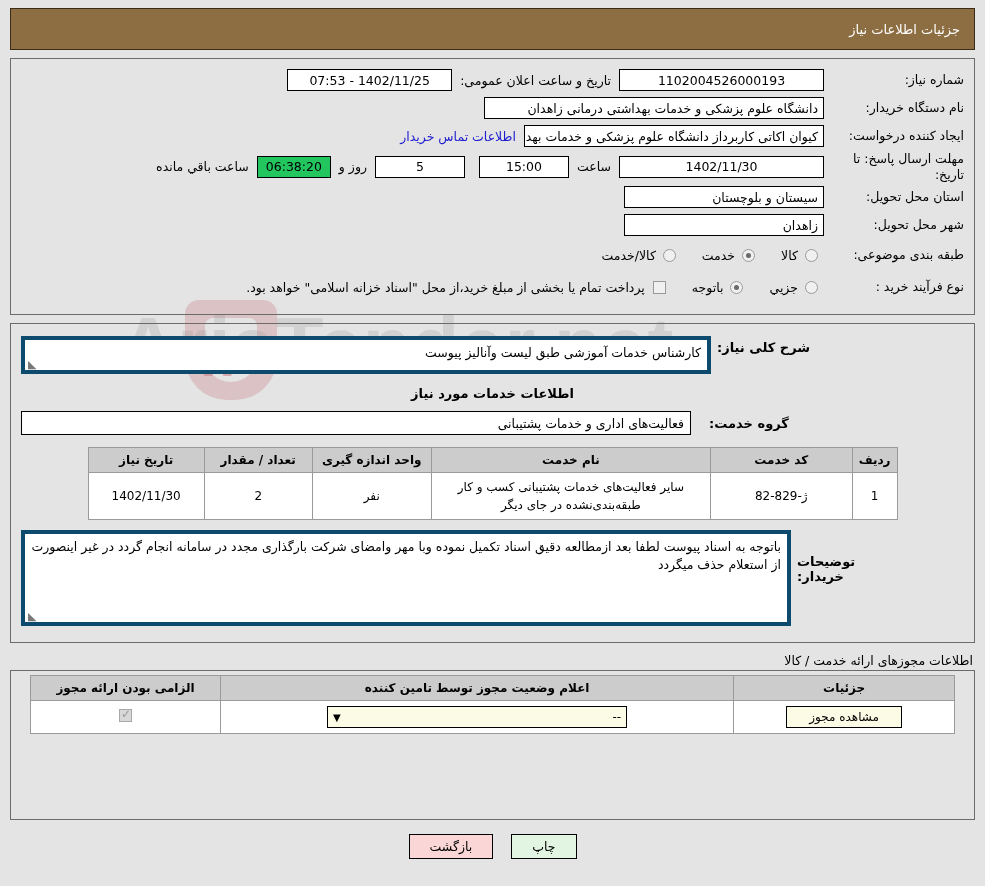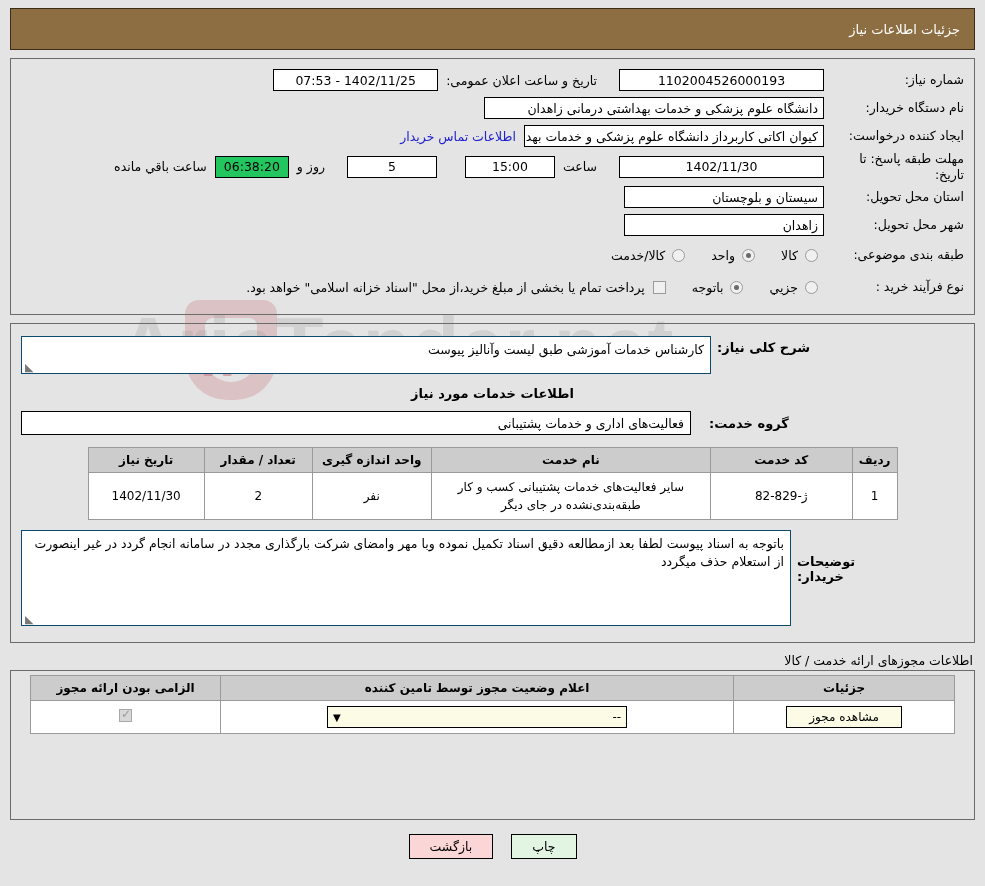--- a/index.html
+++ b/index.html
@@ -86,21 +86,21 @@
   .fbox {
     background: #ffffff;
     border: 1px solid #000000;
     height: 22px;
     font-size: 12.5px;
     color: #000;
     display: flex; align-items: center;
     padding: 0 5px;
     overflow: hidden; white-space: nowrap;
   }
-  .fbox.center { justify-content: center; margin-left: 14px; }
+  .fbox.center { justify-content: center; }
   .fbox.right  { justify-content: flex-start; }
   .fbox.cream  { background: #22c55e; justify-content: center; }
 
   .w-need   { width: 205px; }
   .w-org    { width: 340px; }
   .w-creator{ width: 300px; }
   .w-date   { width: 205px; }
   .w-pubdate{ width: 165px; }
   .w-time   { width: 90px;  }
   .w-days   { width: 90px;  }
@@ -141,21 +141,21 @@
   .note-text { font-size: 12.5px; color: #000; white-space: nowrap; }
 
   
   .desc-row { display: flex; align-items: flex-start; margin-top: 4px; }
   .desc-lbl {
     font-size: 13px; font-weight: bold; color: #000;
     width: 110px; flex: 0 0 110px; text-align: left; padding-top: 4px;
     padding-left: 6px;
   }
   .textarea-box {
-    border: 1px solid #0c4a6e; background: #fff;
+    border: 4px solid #0c4a6e; background: #fff;
     font-size: 12.5px; color: #000;
     padding: 4px 6px;
     position: relative;
     line-height: 1.45;
   }
   .textarea-box .grip {
     position: absolute; left: 3px; bottom: 1px;
     width: 9px; height: 9px; color: #777; font-size: 11px;
     line-height: 9px; transform: scaleX(-1);
   }
@@ -295,21 +295,21 @@
         <div class="fbox w-org right">دانشگاه علوم پزشکی و خدمات بهداشتی درمانی زاهدان</div>
       </div>
 
       <div class="frow">
         <div class="flabel">ایجاد کننده درخواست:</div>
         <div class="fbox w-creator right">کیوان اکاتی کاربرداز دانشگاه علوم پزشکی و خدمات بهداشتی درمانی زاهدان</div>
         <div class="link-blue">اطلاعات تماس خریدار</div>
       </div>
 
       <div class="frow">
-        <div class="flabel">مهلت طبقه پاسخ: تا تاریخ:</div>
+        <div class="flabel">مهلت ارسال پاسخ: تا تاریخ:</div>
         <div class="fbox w-date center">1402/11/30</div>
         <div class="inline-lbl">ساعت</div>
         <div class="fbox w-time center">15:00</div>
         <div style="width:14px"></div>
         <div class="fbox w-days center">5</div>
         <div class="inline-lbl">روز و</div>
         <div class="fbox w-count cream">06:38:20</div>
         <div class="inline-lbl">ساعت باقي مانده</div>
       </div>
 
@@ -322,21 +322,21 @@
         <div class="flabel">شهر محل تحویل:</div>
         <div class="fbox w-city right">زاهدان</div>
       </div>
 
       <div class="frow" style="min-height:30px;">
         <div class="flabel">طبقه بندی موضوعی:</div>
         <div class="radio-group">
           <span class="radio"></span>
           <span class="radio-lbl">کالا</span>
           <span class="radio on"></span>
-          <span class="radio-lbl">واحد</span>
+          <span class="radio-lbl">خدمت</span>
           <span class="radio"></span>
           <span class="radio-lbl">کالا/خدمت</span>
         </div>
       </div>
 
       <div class="frow" style="min-height:30px;">
         <div class="flabel">نوع فرآیند خرید :</div>
         <div class="radio-group">
           <span class="radio"></span>
           <span class="radio-lbl">جزیي</span>

